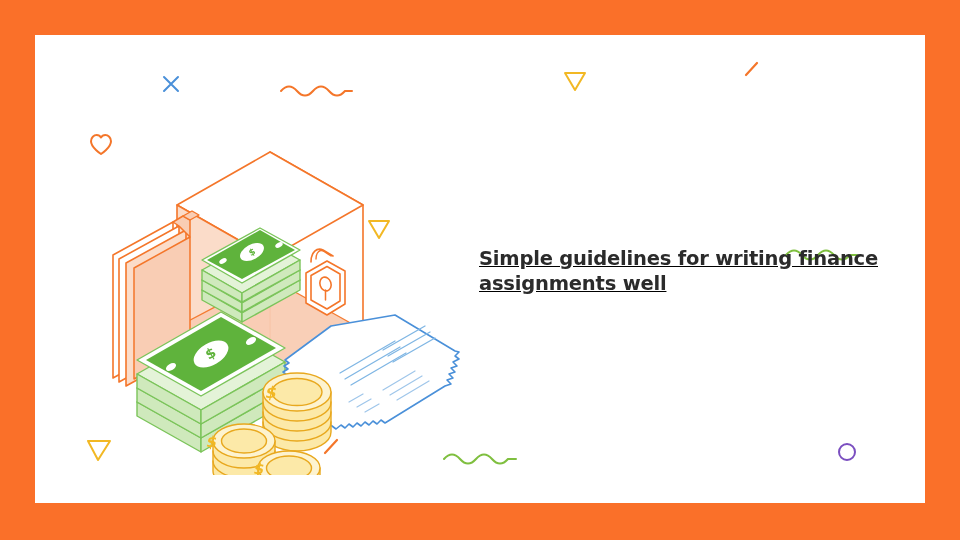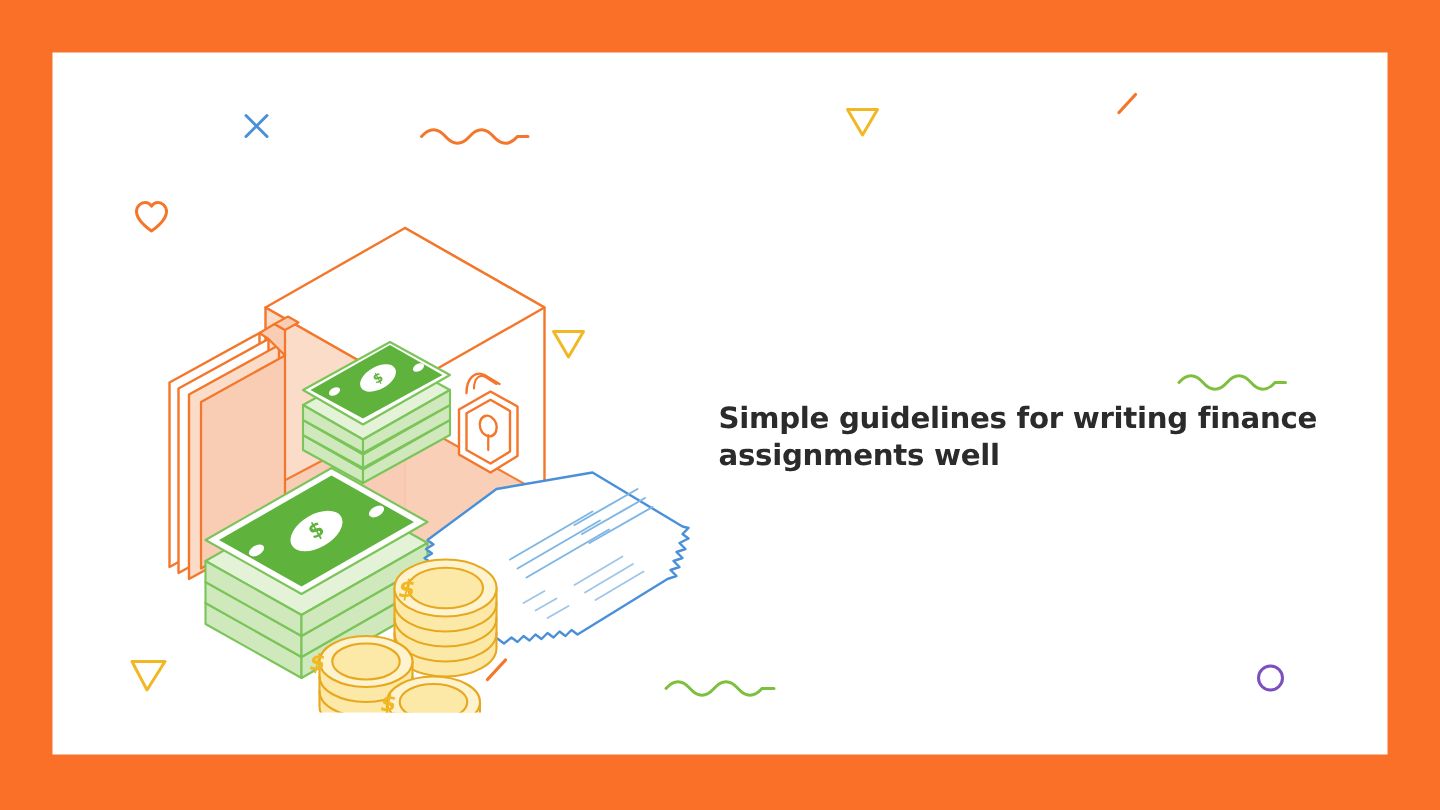--- a/index.html
+++ b/index.html
@@ -25,22 +25,23 @@
     left: 35px;
     top: 35px;
     width: 890px;
     height: 468px;
     background: #ffffff;
   }
   
   #title-block {
     position: absolute;
     left: 444px;
-    top: 232px;
+    top: 212px;
     width: 400px;
+    text-decoration: underline;
   }
   #slide-title {
     margin: 0;
     font-family: "DejaVu Sans", "Liberation Sans", sans-serif;
     font-weight: bold;
     font-size: 19.5px;
     line-height: 1.28;
     letter-spacing: -0.2px;
     color: #2B2B2B;
     white-space: pre-line;

